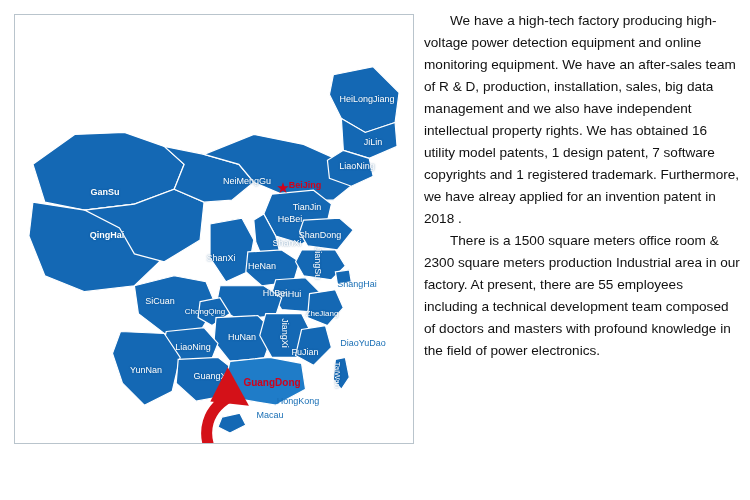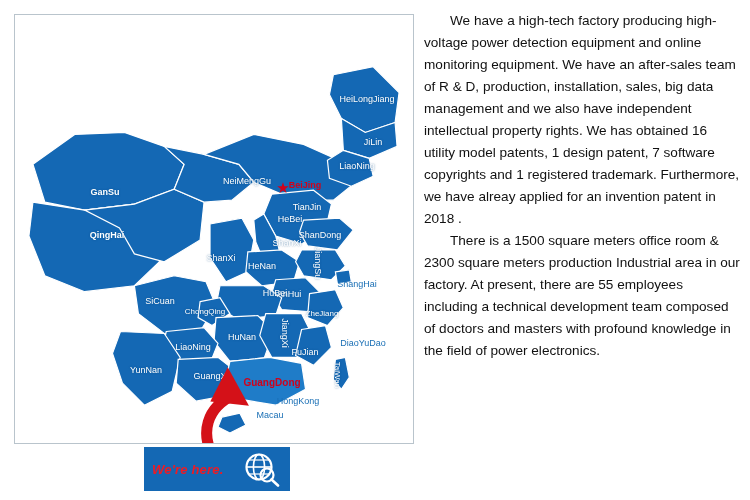--- a/index.html
+++ b/index.html
@@ -265,35 +265,19 @@
     <div class="star-marker" style="left:268px; top:172px;">★</div>
     <div class="capital-label" style="left:290px; top:170px;">BeiJing</div>
 
 
     <svg id="here-arrow" viewBox="0 0 90 100">
       <path d="M30,96 C18,74 22,48 52,34" stroke="#d41118" stroke-width="11" fill="none" stroke-linecap="round"></path>
       <path d="M38,10 L70,40 L32,48 Z" fill="#d41118" transform="rotate(18 50 30)"></path>
     </svg>
   </div>
 
-  <div id="here-banner">
-    <span class="here-text">We're here.</span>
-    <span class="globe-wrap">
-      <svg viewBox="0 0 40 36" width="40" height="36">
-        <circle cx="17" cy="16" r="12.5" fill="none" stroke="#ffffff" stroke-width="2.2"></circle>
-        <ellipse cx="17" cy="16" rx="5.6" ry="12.5" fill="none" stroke="#ffffff" stroke-width="1.6"></ellipse>
-        <line x1="4.5" y1="16" x2="29.5" y2="16" stroke="#ffffff" stroke-width="1.6"></line>
-        <line x1="6.5" y1="9" x2="27.5" y2="9" stroke="#ffffff" stroke-width="1.2"></line>
-        <line x1="6.5" y1="23" x2="27.5" y2="23" stroke="#ffffff" stroke-width="1.2"></line>
-        <g>
-          <circle cx="25" cy="24" r="6.5" fill="none" stroke="#ffffff" stroke-width="2.2"></circle>
-          <line x1="29.5" y1="28.5" x2="36" y2="34.5" stroke="#ffffff" stroke-width="2.6" stroke-linecap="round"></line>
-        </g>
-      </svg>
-    </span>
-  </div>
 
   <div id="text-panel">
     <p>We have a high-tech factory producing high-voltage power detection equipment and online monitoring equipment.  We have an after-sales team of R &amp; D, production, installation, sales, big data management and we also have independent intellectual property rights. We has obtained 16 utility model patents, 1 design patent, 7 software copyrights and 1 registered trademark. Furthermore, we have alreay applied for an invention patent in 2018 .</p>
     <p>There is a 1500 square meters office room &amp; 2300 square meters production Industrial area in our factory. At present, there are 55 employees including a technical development team composed of doctors and masters with profound knowledge in the field of power electronics.</p>
   </div>
 
 </div>
 
 </body></html>

